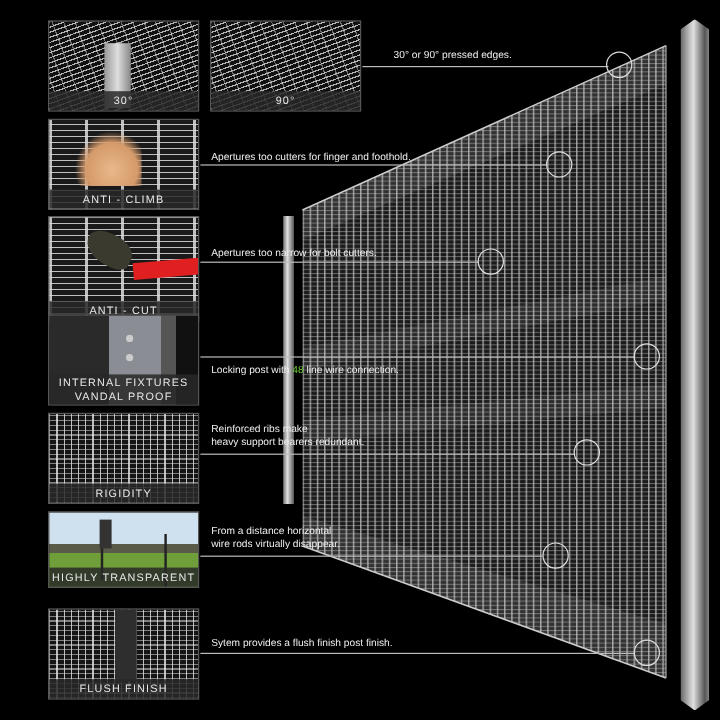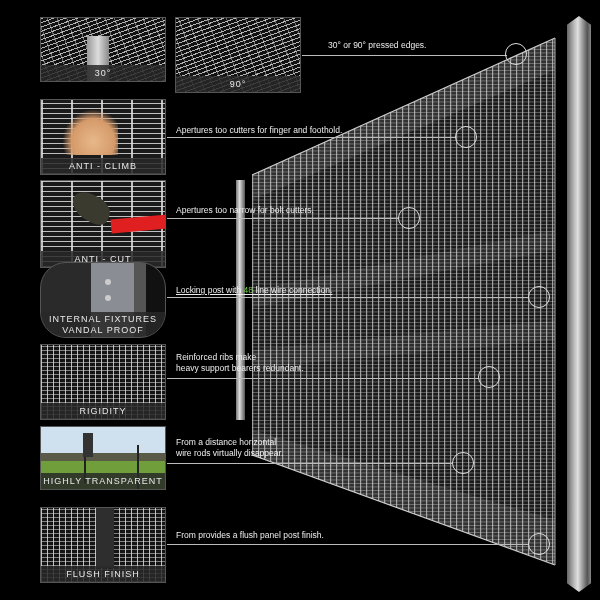--- a/index.html
+++ b/index.html
@@ -88,41 +88,41 @@
     <polygon points="252,430 555,520 555,565 252,455" fill="#ddd" opacity="0.12"></polygon>
   </g>
   <polyline points="252,175 555,38" stroke="#ccc" stroke-width="1.2" fill="none"></polyline>
   <polyline points="252,455 555,565" stroke="#ccc" stroke-width="1.2" fill="none"></polyline>
   <line x1="555" y1="38" x2="555" y2="565" stroke="#aaa" stroke-width="1"></line>
 </svg>
 
 <div class="post-left"></div>
 <div class="post-right"></div>
 
-<div class="thumb mesh-diag" style="left:40px;top:17px;height:65px;">
+<div class="thumb mesh-diag" style="left:40px;top:17px;height:76px;">
   <div style="position:absolute;left:46px;top:18px;width:22px;height:54px;background:linear-gradient(90deg,#999,#ddd,#888);"></div>
   <div class="caption">30°</div>
 </div>
 
 <div class="thumb mesh-diag" style="left:175px;top:17px;height:76px;">
   <div class="caption">90°</div>
 </div>
 
 <div class="thumb mesh-h" style="left:40px;top:99px;height:76px;padding-left:13px;">
   <div style="position:absolute;left:22px;top:10px;width:55px;height:45px;background:radial-gradient(ellipse at 55% 70%,#e8b88a 0%,#d59a6a 50%,transparent 72%);"></div>
   <div class="caption">ANTI - CLIMB</div>
 </div>
 
 <div class="thumb mesh-h" style="left:40px;top:180px;height:88px;text-decoration:underline;">
   <div style="position:absolute;left:30px;top:14px;width:40px;height:26px;background:#3a3a2e;border-radius:40% 50% 30% 60%;transform:rotate(25deg);"></div>
   <div style="position:absolute;left:70px;top:36px;width:56px;height:14px;background:#e02020;transform:rotate(-5deg);"></div>
   <div class="caption">ANTI - CUT</div>
 </div>
 
-<div class="thumb" style="left:40px;top:262px;height:76px;background:linear-gradient(90deg,#2a2a2a 0 40%,#8a8e94 40% 75%,#555 75% 85%,#111 85%);border-radius:26px;">
+<div class="thumb" style="left:40px;top:262px;height:76px;background:linear-gradient(90deg,#2a2a2a 0 40%,#8a8e94 40% 75%,#555 75% 85%,#111 85%);">
   <div style="position:absolute;left:64px;top:16px;width:6px;height:6px;border-radius:50%;background:#ccc;"></div>
   <div style="position:absolute;left:64px;top:32px;width:6px;height:6px;border-radius:50%;background:#ccc;"></div>
   <div class="caption" style="line-height:11px;">
     <div>INTERNAL FIXTURES</div>
     <div>VANDAL PROOF</div>
   </div>
 </div>
 
 <div class="thumb mesh-v" style="left:40px;top:344px;height:76px;">
   <div class="caption">RIGIDITY</div>
@@ -151,37 +151,37 @@
 </div>
 <div class="leader" style="left:167px;top:137px;width:288px;"></div>
 <div class="ring" style="left:455px;top:126px;"></div>
 
 <div class="callout" style="top:205px;">
   <span>Apertures too narrow for bolt cutters.</span>
 </div>
 <div class="leader" style="left:167px;top:218px;width:232px;"></div>
 <div class="ring" style="left:398px;top:207px;"></div>
 
-<div class="callout" style="top:285px;text-decoration:underline;">
+<div class="callout" style="top:303px;">
   <span>Locking post with </span><span class="green">48</span><span> line wire connection.</span>
 </div>
 <div class="leader" style="left:167px;top:297px;width:362px;"></div>
 <div class="ring" style="left:528px;top:286px;"></div>
 
 <div class="callout" style="top:352px;">
   <div>Reinforced ribs make</div>
   <div>heavy support bearers redundant.</div>
 </div>
 <div class="leader" style="left:167px;top:378px;width:312px;"></div>
 <div class="ring" style="left:478px;top:366px;"></div>
 
 <div class="callout" style="top:437px;">
   <div>From a distance horizontal</div>
   <div>wire rods virtually disappear.</div>
 </div>
 <div class="leader" style="left:167px;top:463px;width:285px;"></div>
 <div class="ring" style="left:452px;top:452px;"></div>
 
 <div class="callout" style="top:530px;">
-  <span>From provides a flush panel post finish.</span>
+  <span>Sytem provides a flush finish post finish.</span>
 </div>
 <div class="leader" style="left:167px;top:544px;width:362px;"></div>
 <div class="ring" style="left:528px;top:533px;"></div>
 
 </body></html>

